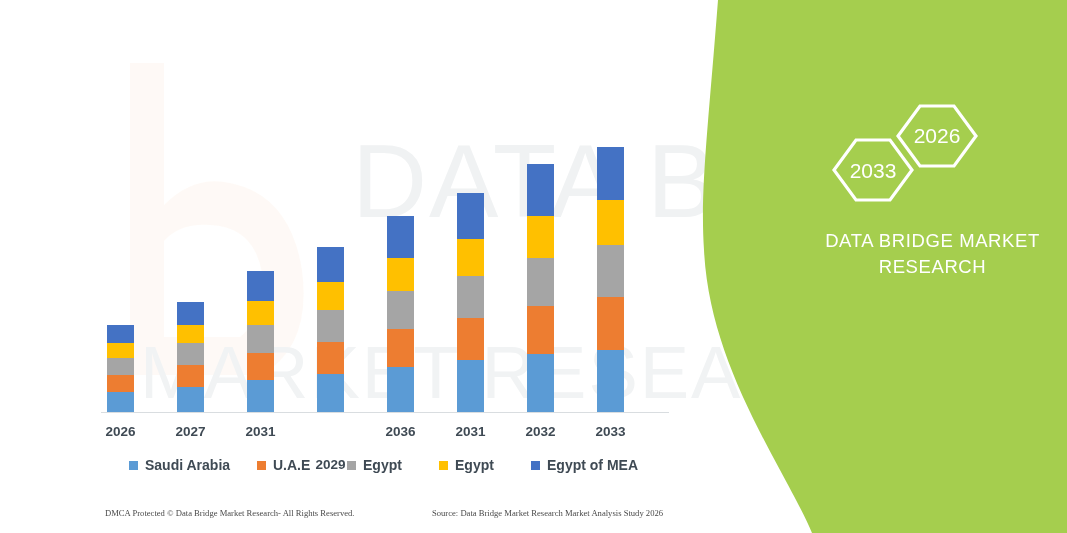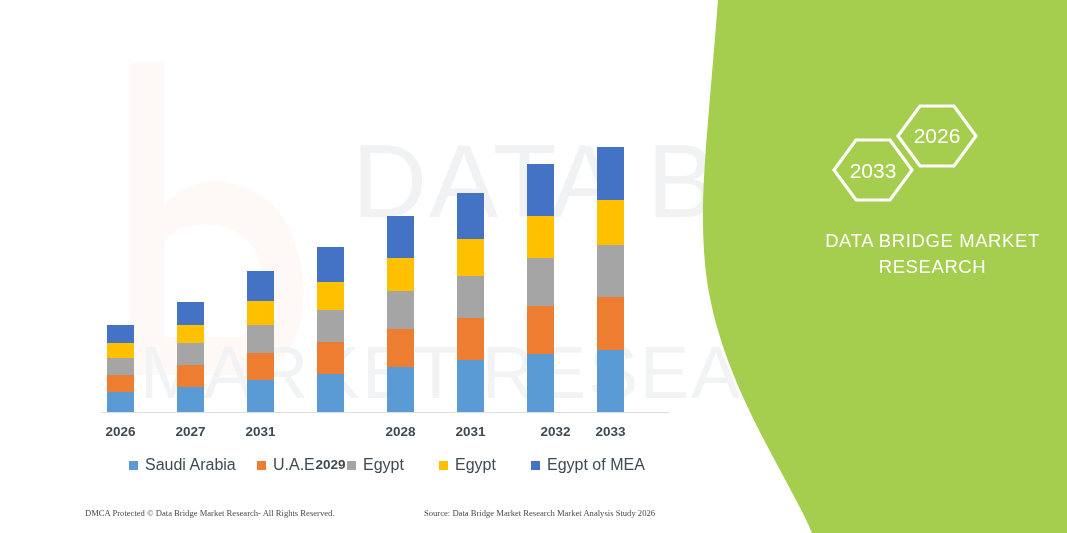--- a/index.html
+++ b/index.html
@@ -54,27 +54,27 @@
   .xlabels{position:absolute;left:95px;top:424px;width:580px;height:20px;}
   .xlab{
     position:absolute;width:60px;text-align:center;
     color:#3f4a54;font-size:13.5px;font-weight:bold;
   }
 
   
   .legend{position:absolute;left:95px;top:454px;width:580px;height:22px;}
   .lg-item{position:absolute;display:flex;align-items:center;gap:7px;height:22px;}
   .lg-sw{width:9px;height:9px;display:block;flex:none;}
-  .lg-tx{color:#3f4a54;font-size:16px;font-weight:normal;white-space:nowrap;}
+  .lg-tx{color:#3f4a54;font-size:14px;font-weight:bold;white-space:nowrap;}
 
   
   .foot{position:absolute;top:508px;color:#4a4a4a;font-size:8.6px;
-        font-family:"Liberation Serif",serif;white-space:nowrap;}
+        font-family:"Liberation Serif",serif;white-space:nowrap;margin-left:20px;}
   .foot-left{left:85px;}
-  .foot-right{left:424px;text-align:right;}
+  .foot-right{left:412px;text-align:right;}
 </style>
 </head>
 <body>
 
 <div id="frame">
 
   <svg class="wm-logo" viewBox="0 0 215 330">
     <path d="M18 8 L52 8 L52 150 Q82 120 118 128 Q178 140 190 215 Q200 290 150 320 L18 320 Z
              M52 186 L52 282 L128 282 Q156 258 150 218 Q142 172 98 170 Q68 168 52 186 Z" fill="#FDEEE2" fill-rule="evenodd"></path>
   </svg>
@@ -159,23 +159,23 @@
           <div class="seg" style="height: 62px; background: rgb(91, 155, 213);"></div>
         </div>
       </div>
   </div>
 
   <div class="xlabels">
       <div class="xlab" style="left: -4.5px;">2026</div>
       <div class="xlab" style="left: 65.5px;">2027</div>
       <div class="xlab" style="left: 135.5px;">2031</div>
       <div class="xlab" style="left: 205.5px; margin-top: 33px;">2029</div>
-      <div class="xlab" style="left: 275.5px;">2028</div>
+      <div class="xlab" style="left: 275.5px;">2036</div>
       <div class="xlab" style="left: 345.5px; text-align: center;">2031</div>
-      <div class="xlab" style="left: 415.5px; text-align: right;">2032</div>
+      <div class="xlab" style="left: 415.5px;">2032</div>
       <div class="xlab" style="left: 485.5px;">2033</div>
     </div>
   <div class="legend">
       <div class="lg-item" style="left: 34px;">
         <span class="lg-sw" style="background: rgb(91, 155, 213);"></span>
         <span class="lg-tx">Saudi Arabia</span>
       </div>
       <div class="lg-item" style="left: 162px;">
         <span class="lg-sw" style="background: rgb(237, 125, 49);"></span>
         <span class="lg-tx">U.A.E</span>

